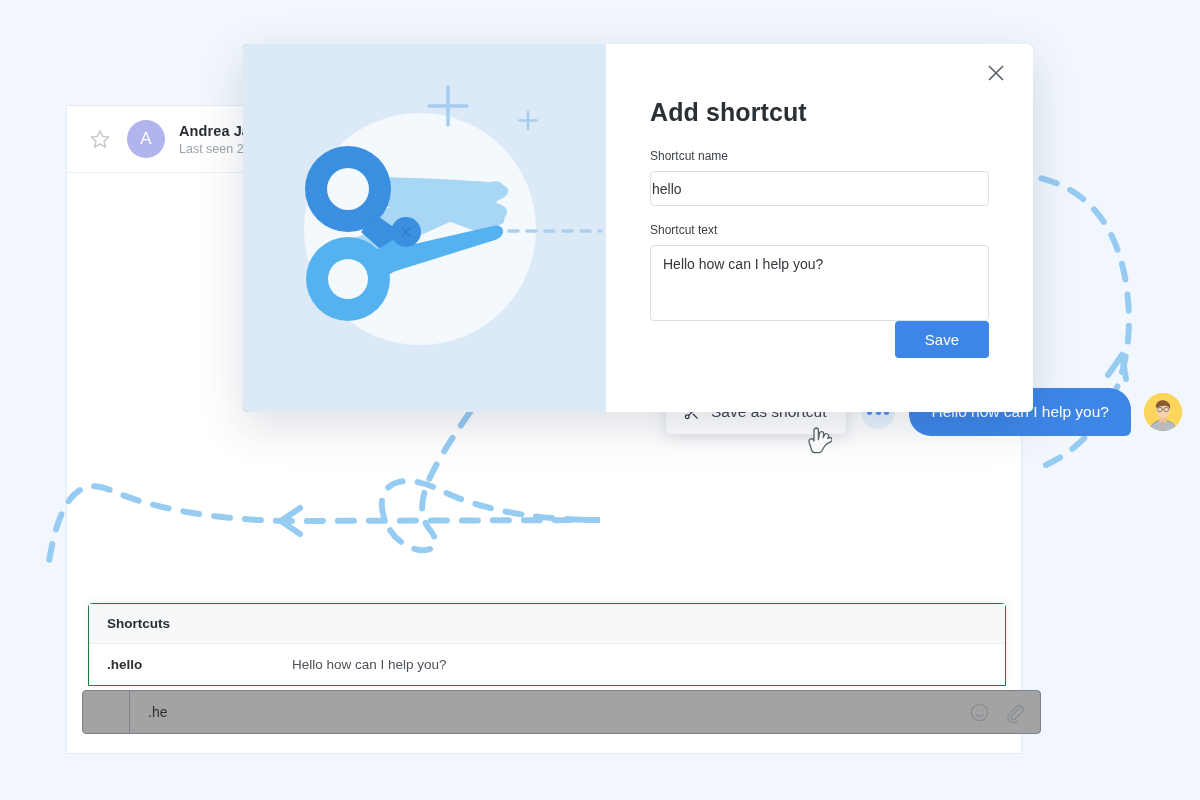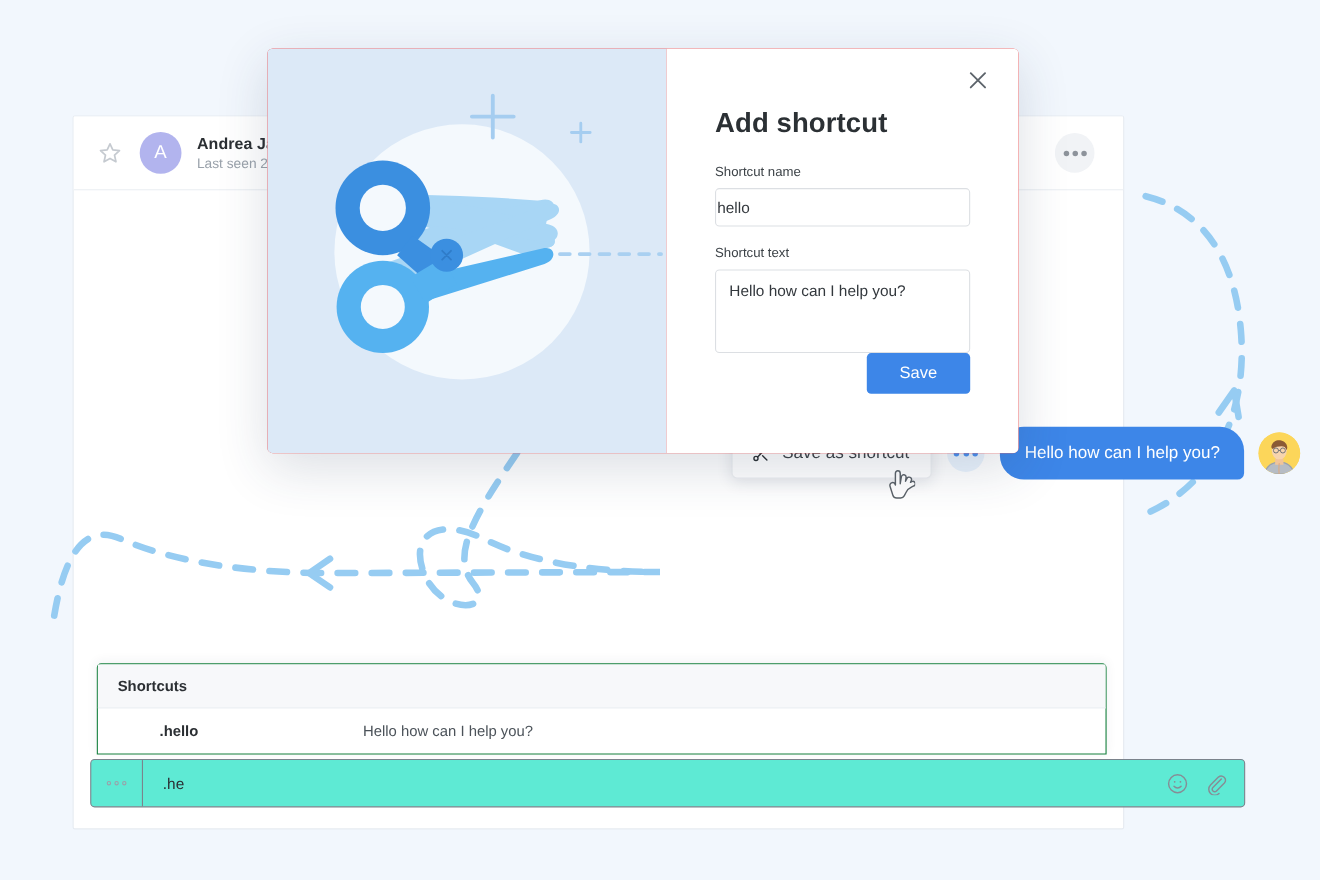--- a/index.html
+++ b/index.html
@@ -121,29 +121,29 @@
     padding: 12px 18px;
     font-size: 13.5px; font-weight: bold; color: #2b2f33;
     background: #f7f8fa;
     border-bottom: 1px solid #eceff2;
   }
   .shortcut-row {
     display: flex; align-items: center;
     padding: 13px 18px;
     font-size: 13.5px;
   }
-  .shortcut-key { font-weight: bold; color: #2b2f33; width: 185px; flex: 0 0 auto; margin-left: 38px; }
+  .shortcut-key { font-weight: bold; color: #2b2f33; width: 185px; flex: 0 0 auto; }
   .shortcut-val { color: #4b5259; font-size: 13.5px; }
 
   
   .composer {
     position: absolute;
     left: 82px; top: 690px;
-    width: 1050px; height: 44px;
-    background: #5eead4;
+    width: 959px; height: 44px;
+    background: #a3a3a3;
     border: 1.5px solid #7b838c;
     border-radius: 4px;
     display: flex; align-items: center;
     z-index: 8;
   }
   .composer-more {
     width: 47px; height: 100%;
     border-right: 1.5px solid #7b838c;
     display: flex; align-items: center; justify-content: center;
     gap: 3px; flex: 0 0 auto;
@@ -157,23 +157,23 @@
     padding: 0 18px;
     background: transparent;
   }
   .composer-icons { display:flex; align-items:center; gap: 13px; padding-right: 16px; flex:0 0 auto;}
   .ci { width: 21px; height: 21px; }
 
   
   .modal {
     position: absolute;
     left: 243px; top: 44px;
-    width: 683px; height: 368px;
+    width: 790px; height: 368px;
     display: flex;
-    background: #ef4444;
+    background: #84cc16;
     border-radius: 5px;
     box-shadow: 0 14px 46px rgba(36,54,86,.16);
     overflow: hidden;
     z-index: 20;
   }
   .modal-left {
     width: 363px; flex: 0 0 auto;
     background: #dce9f7;
     position: relative;
   }

